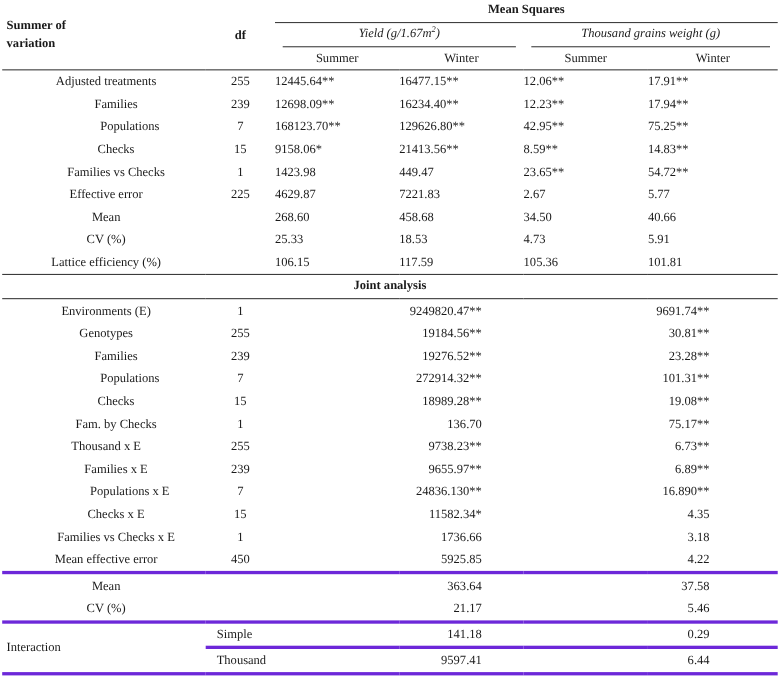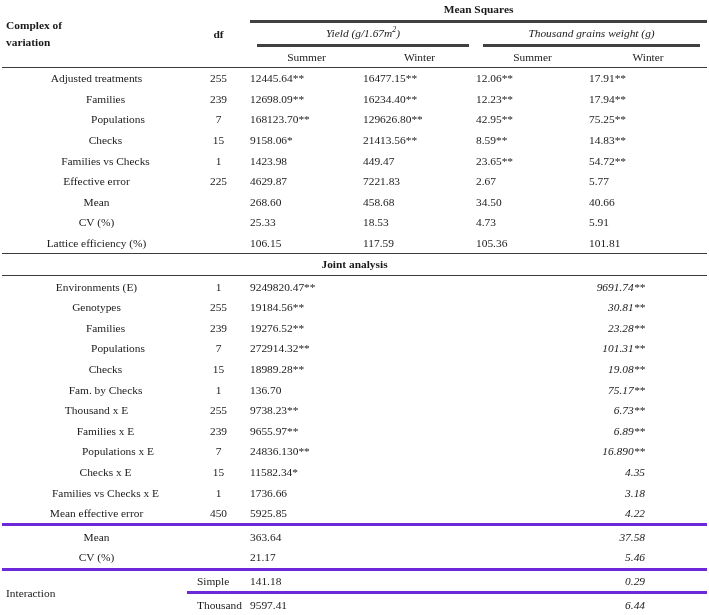--- a/index.html
+++ b/index.html
@@ -77,21 +77,21 @@
   .hdr-season {
     text-align: center;
     height: 20px;
     line-height: 20px;
     margin-top: 28px;
   }
   .group-pad { padding: 0 7px; font-style: italic; }
 
   .grp-inner {
     display: block;
-    border-bottom: 3px solid #404040;
+    border-bottom: 1px solid #404040;
     padding-bottom: 1px;
   }
 
   sup { font-size: 0.68em; vertical-align: super; line-height: 0; }
 
   
   tr.datarow td { height: 20.6px; }
   td.src {
     text-align: center;
     padding-left: 4px;
@@ -101,22 +101,22 @@
 
   td.df { text-align: center; }
 
   td.num {
     text-align: left;
     padding-right: 22px;
   }
   td.num.last { padding-right: 24px; }
 
   
-  td.jnum-yield { text-align: left; padding-right: 38px; }
-  td.jnum-weight { text-align: right; padding-right: 62px; font-style: italic; }
+  td.jnum-yield { text-align: right; padding-right: 38px; }
+  td.jnum-weight { text-align: right; padding-right: 62px; }
 
   
   td.banner {
     text-align: center;
     font-weight: bold;
     height: 21px;
     line-height: 21px;
   }
 
   
@@ -141,21 +141,21 @@
         <col class="c-ys">
       <col class="c-yw">
         <col class="c-ws">
         <col class="c-ww">
     </colgroup>
 
     <thead>
 
       <tr>
         <td rowspan="3" class="hdr-stub">
-          <span>Complex of</span><br>
+          <span>Summer of</span><br>
           <span>variation</span>
         </td>
         <td rowspan="3" class="hdr-df">df</td>
         <td colspan="4" class="hdr-ms">
           <span class="grp-inner">Mean Squares</span>
         </td>
       </tr>
 
       <tr>
         <td colspan="2" class="hdr-group group-pad">

